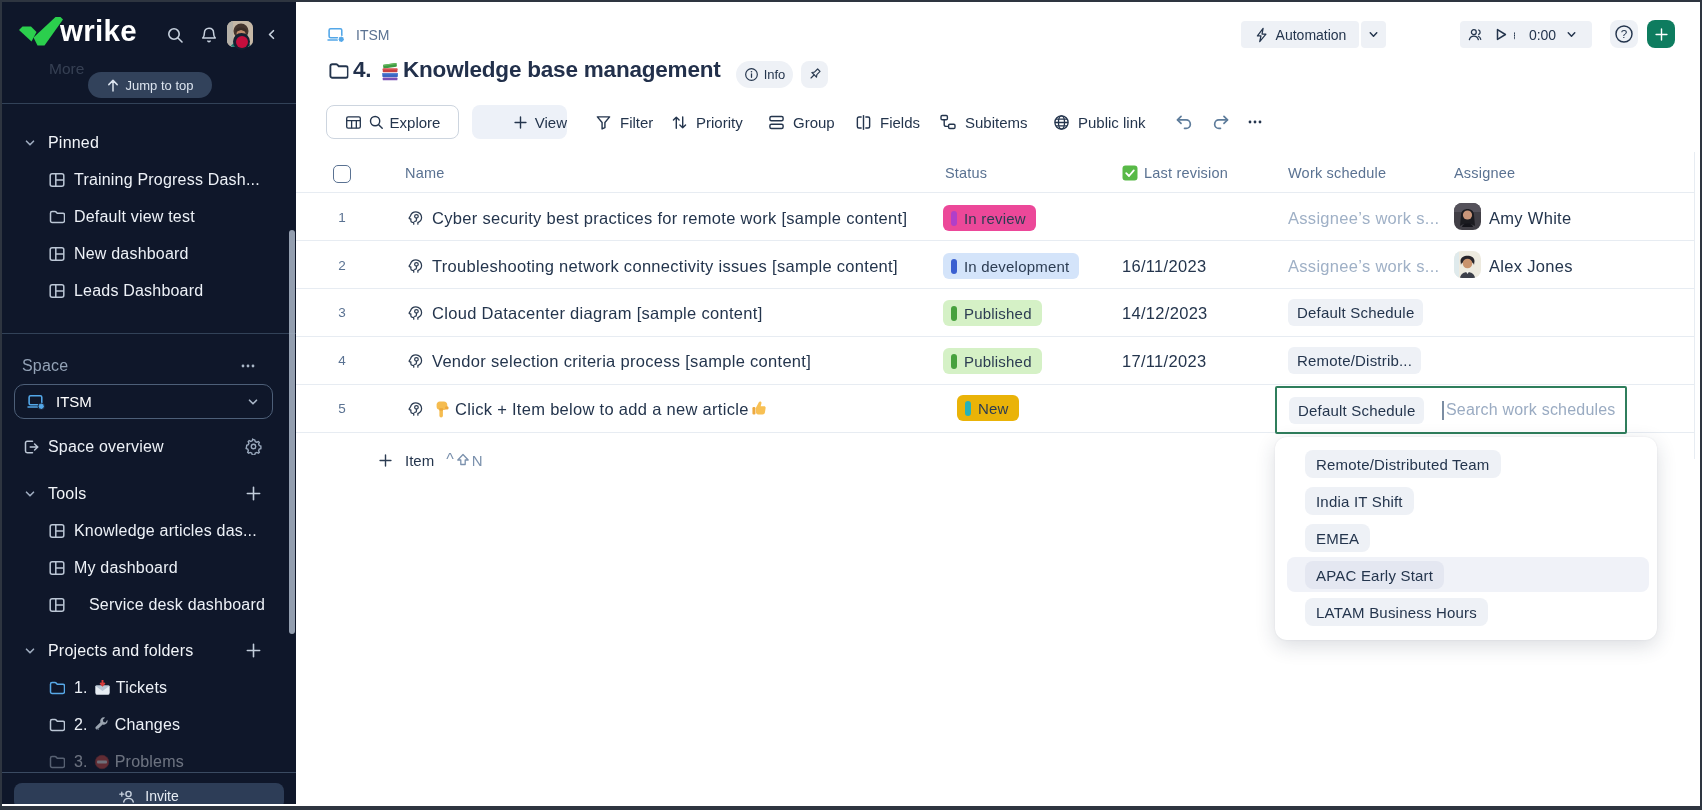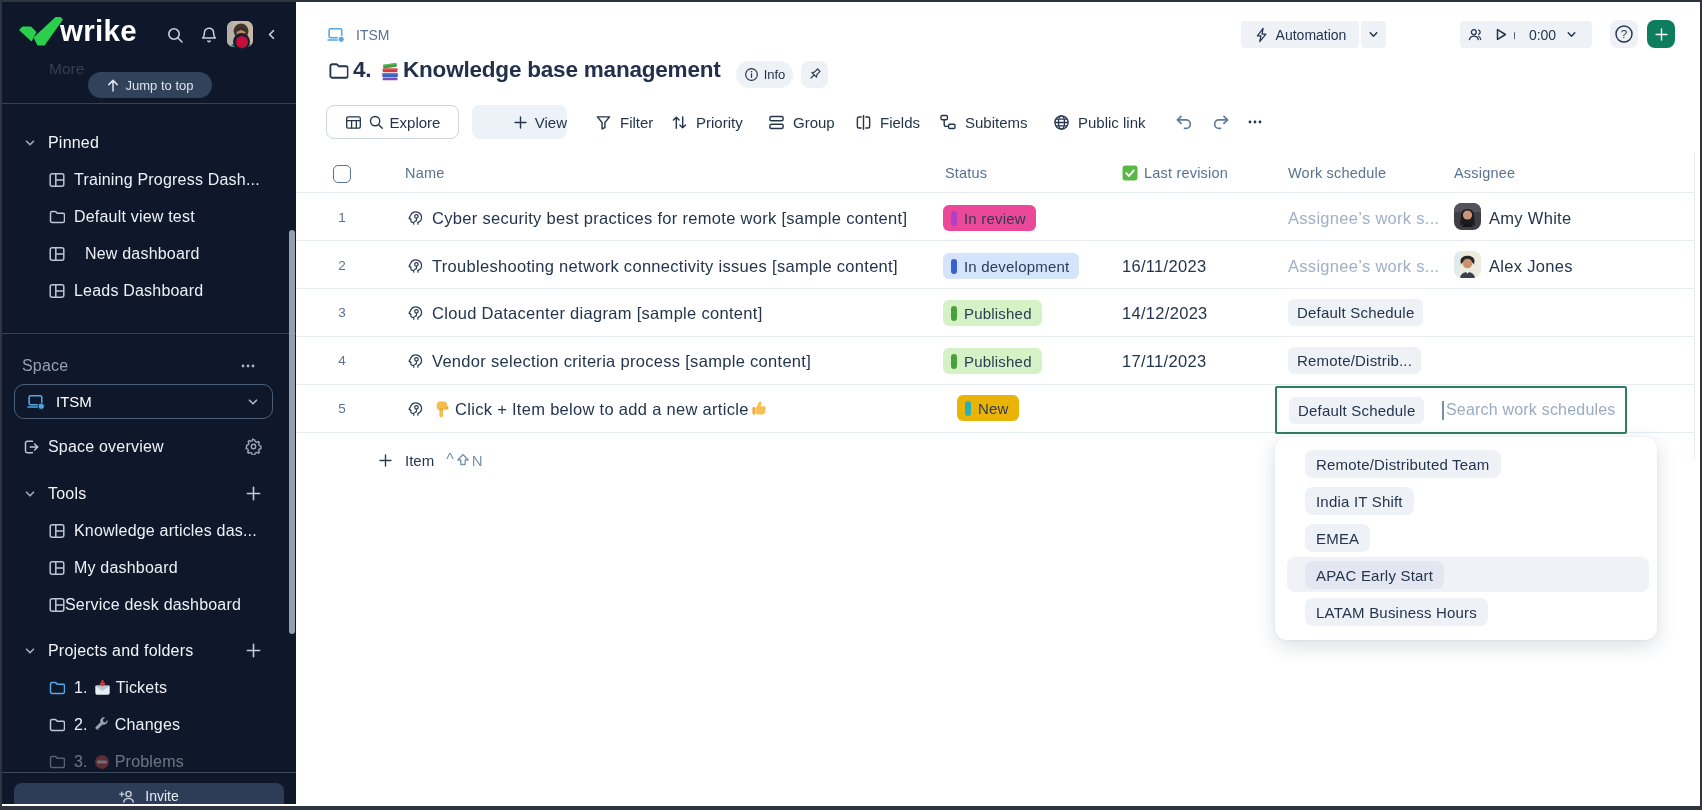--- a/index.html
+++ b/index.html
@@ -247,21 +247,21 @@
           </svg>
         </span>
         <span style="margin-left:9px">Default view test</span>
       </div>
   <div class="nav" style="top:233px">
         <span class="ico" style="width:16px;margin-left:47px;color:#bcc7d6">
           <svg width="16" height="16">
             <use href="#dashb"></use>
           </svg>
         </span>
-        <span style="margin-left:20px">New dashboard</span>
+        <span style="margin-left:9px">New dashboard</span>
       </div>
   <div class="nav" style="top:270px">
         <span class="ico" style="width:16px;margin-left:47px;color:#bcc7d6">
           <svg width="16" height="16">
             <use href="#dashb"></use>
           </svg>
         </span>
         <span style="margin-left:9px">Leads Dashboard</span>
       </div>
   <div class="sep" style="top:331px"></div>
@@ -327,21 +327,21 @@
           </svg>
         </span>
         <span style="margin-left:9px">My dashboard</span>
       </div>
   <div class="nav" style="top:584px">
         <span class="ico" style="width:16px;margin-left:47px;color:#bcc7d6">
           <svg width="16" height="16">
             <use href="#dashb"></use>
           </svg>
         </span>
-        <span style="margin-left:0">Service desk dashboard</span>
+        <span style="margin-left:24px">Service desk dashboard</span>
       </div>
   <div class="nav nhdr" style="top:630px">
         <span class="ico" style="width:14px;margin-left:21px;color:#9fadc0">
           <svg width="14" height="14">
             <use href="#chevd"></use>
           </svg>
         </span>
         <span style="margin-left:11px">Projects and folders</span>
         <span class="ico" style="margin-left:auto;margin-right:34px;color:#c2cddb">
           <svg width="17" height="17" viewBox="0 0 16 16">

